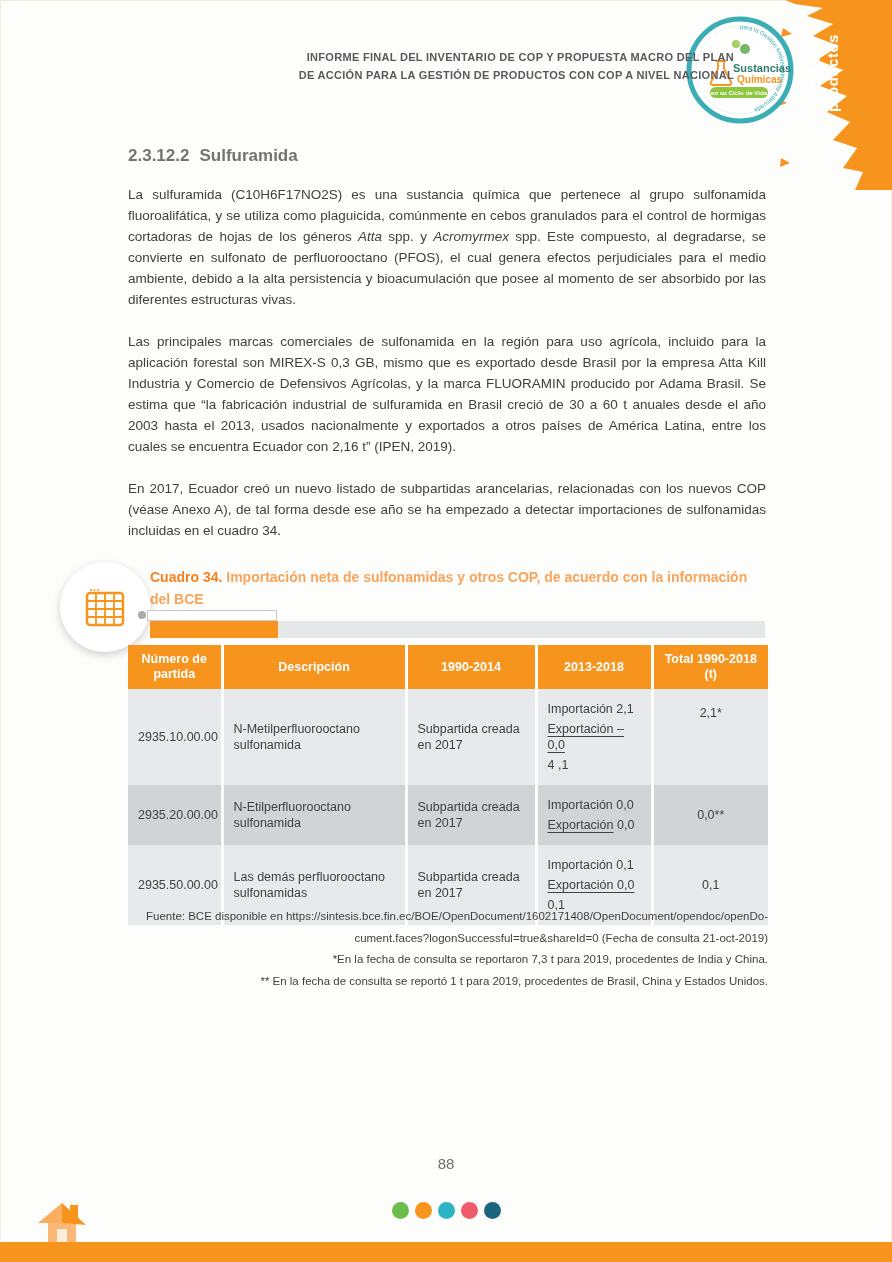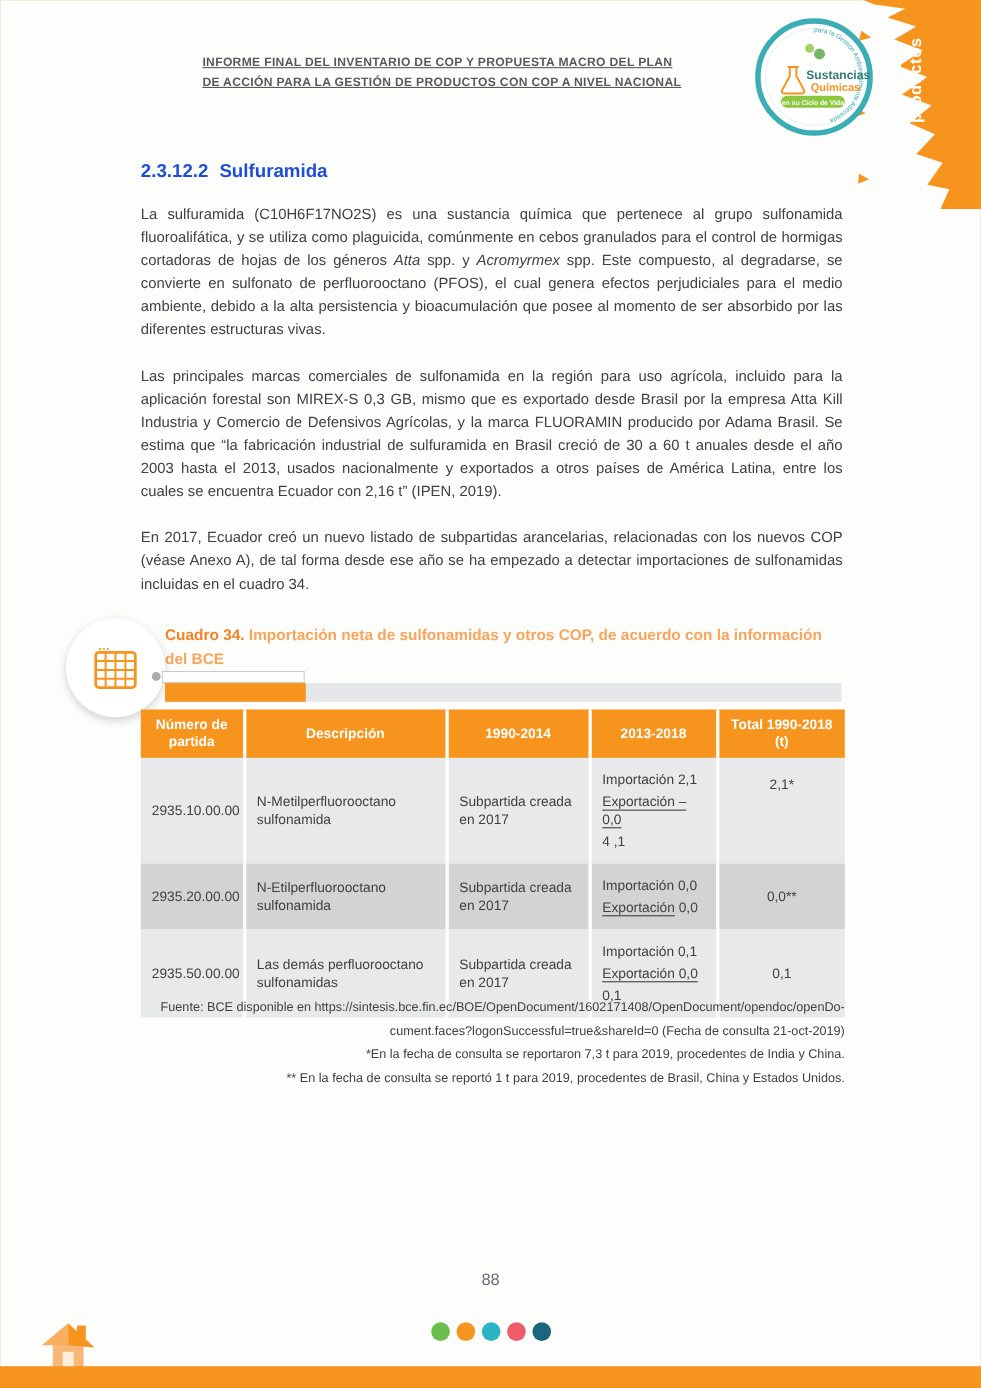--- a/index.html
+++ b/index.html
@@ -2,33 +2,33 @@
 <html><head>
 <meta charset="utf-8">
 <style>
   html,body{margin:0;padding:0;background:#fff;}
   .page{position:relative;width:892px;height:1262px;background:#fdfdfc;overflow:hidden;
         font-family:"Liberation Sans",sans-serif;box-shadow:inset 0 0 0 1px #f2ecdc;}
   .it{font-style:italic;}
   .ul{text-decoration:underline;text-underline-offset:3px;}
 
   
-  .doc-header{position:absolute;top:48px;left:184px;width:560px;text-align:left;
-      color:#58595b;font-weight:bold;font-size:11px;letter-spacing:.3px;line-height:18px;text-decoration:underline;}
+  .doc-header{position:absolute;top:48px;left:174px;width:560px;text-align:right;
+      color:#58595b;font-weight:bold;font-size:11px;letter-spacing:.3px;line-height:18px;}
 
   
   .brush{position:absolute;top:0;right:0;width:157px;height:195px;}
   .side-tab{position:absolute;left:781px;top:48px;width:100px;height:50px;
       transform:rotate(-90deg);color:#fff;font-weight:bold;font-size:15px;line-height:18px;
       text-align:center;letter-spacing:.5px;}
   .logo{position:absolute;left:686px;top:16px;width:108px;height:108px;}
 
   
   .content{position:absolute;left:128px;top:146px;width:638px;color:#414042;}
-  .section-heading{font-size:17px;font-weight:600;color:#1d4ed8;margin:0 0 18px 0;}
+  .section-heading{font-size:17px;font-weight:600;color:#737373;margin:0 0 18px 0;}
   .section-heading .num{margin-right:10px;}
   .content p{margin:0 0 21px 0;font-size:13.5px;line-height:21px;text-align:justify;}
 
   
   .caption{position:absolute;left:150px;top:566px;width:620px;font-size:14px;
       font-weight:bold;line-height:22px;color:#f9a45b;}
   .caption .label{color:#f58220;}
   .icon-circle{position:absolute;left:60px;top:562px;width:90px;height:90px;border-radius:50%;
       background:#fff;box-shadow:0 3px 8px rgba(0,0,0,.18);display:flex;align-items:center;justify-content:center;}
   .callout-dot{position:absolute;left:138px;top:611px;width:8px;height:8px;border-radius:50%;background:#ababab;}

